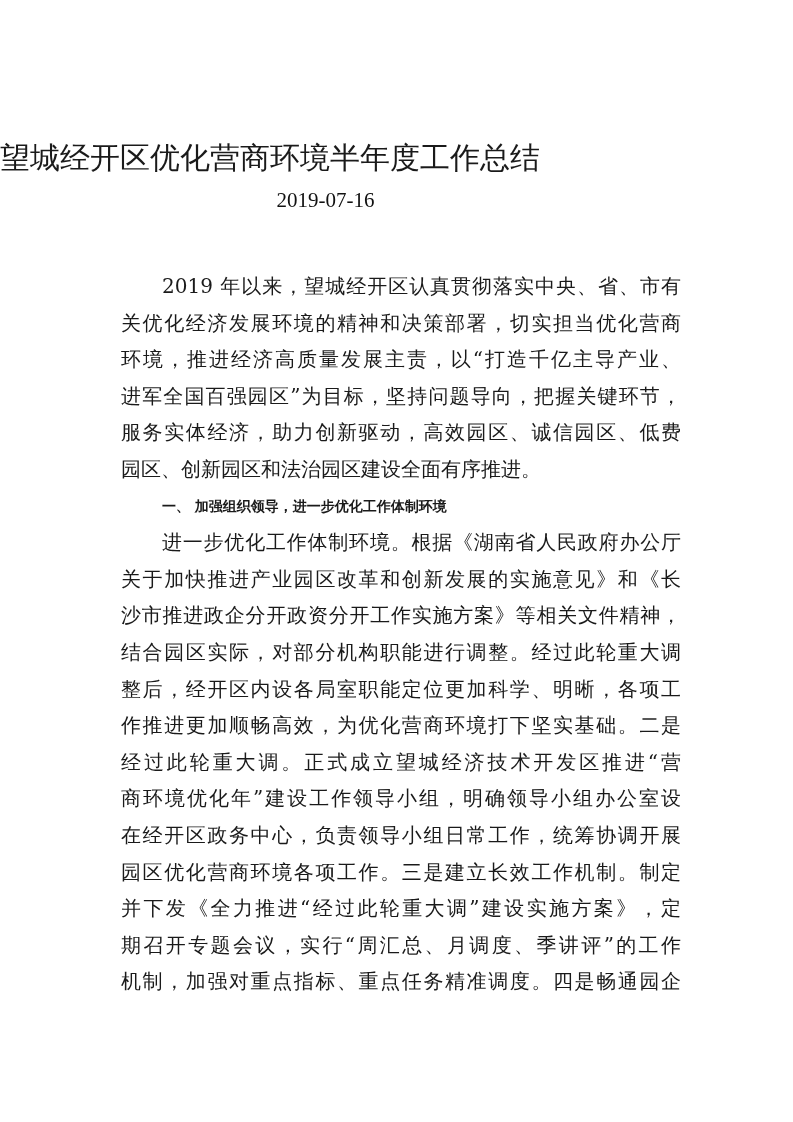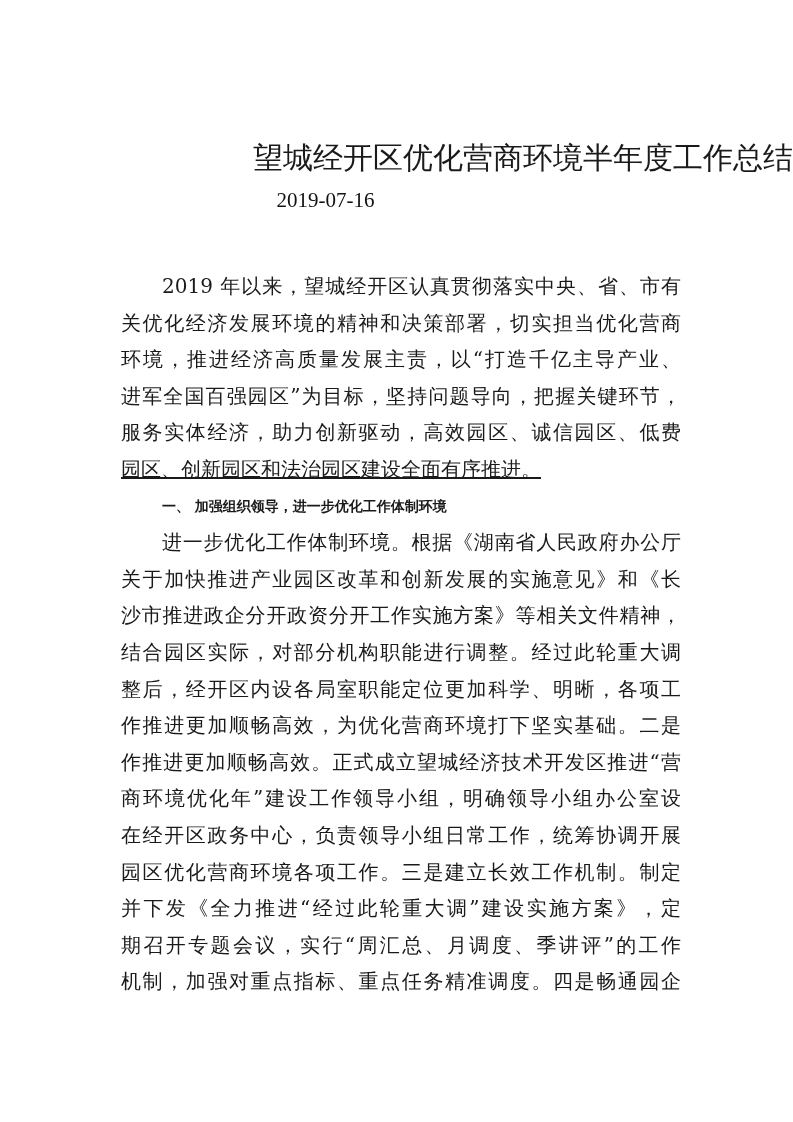--- a/index.html
+++ b/index.html
@@ -1,25 +1,25 @@
 <!DOCTYPE html>
 <html><head>
 <meta charset="utf-8">
 <style>
   html, body { margin: 0; padding: 0; background: #ffffff; }
   body { width: 793px; height: 1122px; position: relative; overflow: hidden;
          font-family: "DejaVu Serif", "Liberation Serif", serif; color: #111; }
-  .title { position: absolute; top: 138px; left: 0; width: 793px; text-align: right;
+  .title { position: absolute; top: 138px; left: 0; width: 793px; text-align: left;
            font-size: 30px; letter-spacing: 0px; line-height: 40px; color: #1a1a1a; }
   .date { position: absolute; top: 186px; left: 0; width: 651px; text-align: center;
           font-family: "Liberation Serif", serif; font-size: 21px; line-height: 28px; color: #111; }
   .body { position: absolute; top: 268px; left: 121px; width: 560px; }
   .line { height: 36.6px; line-height: 36.6px; font-size: 20px; white-space: nowrap;
           text-align: justify; text-align-last: justify; color: #1a1a1a; }
-  .line.last { text-align-last: left; text-decoration: underline; }
+  .line.last { text-align-last: left; }
   .line.indent { padding-left: 41px; }
   .heading { font-family: "DejaVu Sans", sans-serif; font-weight: bold; font-size: 14px;
              padding-left: 41px; text-align-last: left; }
 </style>
 </head>
 <body>
 
 <div>
   <div class="title">望城经开区优化营商环境半年度工作总结</div>
   <div class="date">2019-07-16</div>
@@ -36,21 +36,21 @@
 
     <div class="line heading">一、  加强组织领导，进一步优化工作体制环境</div>
 
     <div>
       <div class="line indent">进一步优化工作体制环境。根据《湖南省人民政府办公厅</div>
       <div class="line">关于加快推进产业园区改革和创新发展的实施意见》和《长</div>
       <div class="line">沙市推进政企分开政资分开工作实施方案》等相关文件精神，</div>
       <div class="line">结合园区实际，对部分机构职能进行调整。经过此轮重大调</div>
       <div class="line">整后，经开区内设各局室职能定位更加科学、明晰，各项工</div>
       <div class="line">作推进更加顺畅高效，为优化营商环境打下坚实基础。二是</div>
-      <div class="line">作推进更加顺畅高效。正式成立望城经济技术开发区推进“营</div>
+      <div class="line">经过此轮重大调。正式成立望城经济技术开发区推进“营</div>
       <div class="line">商环境优化年”建设工作领导小组，明确领导小组办公室设</div>
       <div class="line">在经开区政务中心，负责领导小组日常工作，统筹协调开展</div>
       <div class="line">园区优化营商环境各项工作。三是建立长效工作机制。制定</div>
       <div class="line">并下发《全力推进“经过此轮重大调”建设实施方案》，定</div>
       <div class="line">期召开专题会议，实行“周汇总、月调度、季讲评”的工作</div>
       <div class="line">机制，加强对重点指标、重点任务精准调度。四是畅通园企</div>
     </div>
   </div>
 </div>
 

